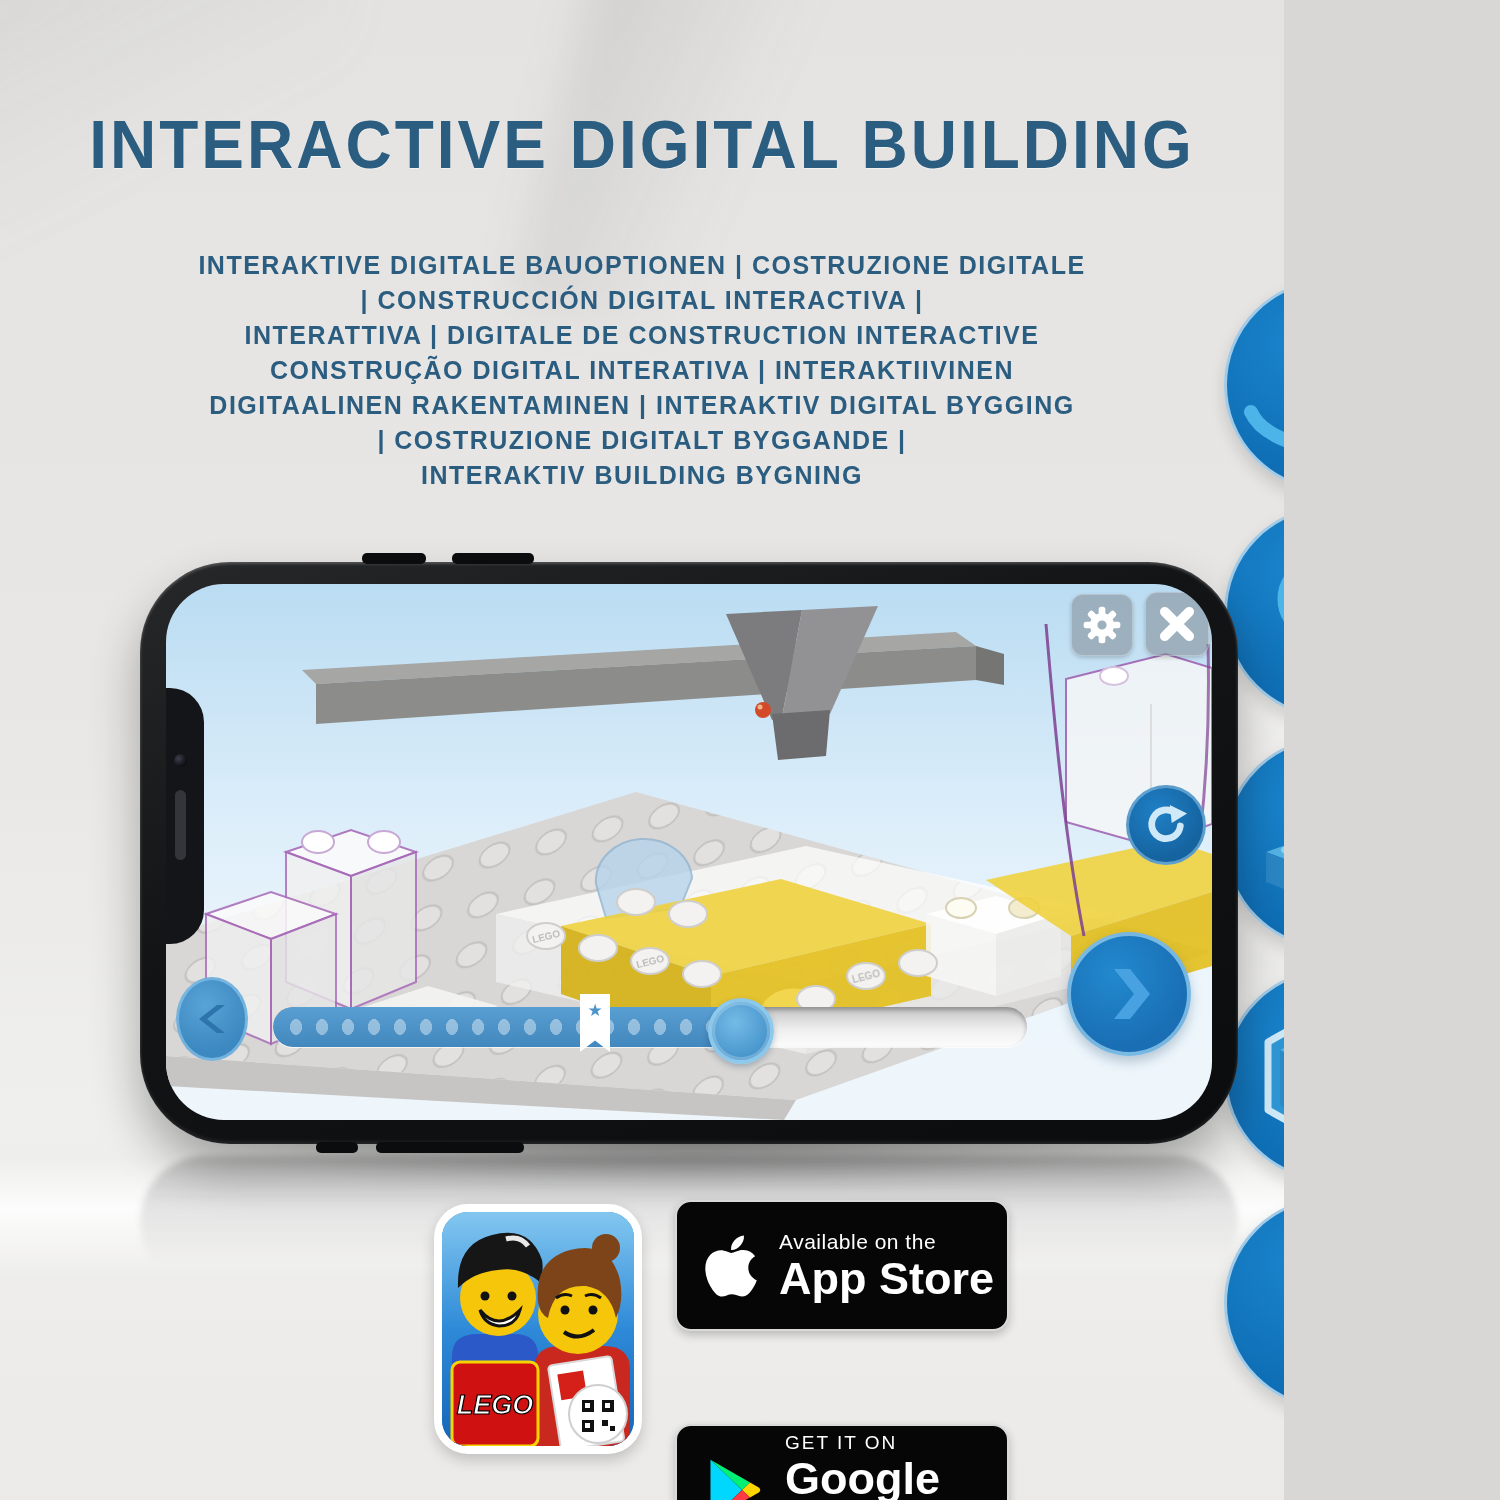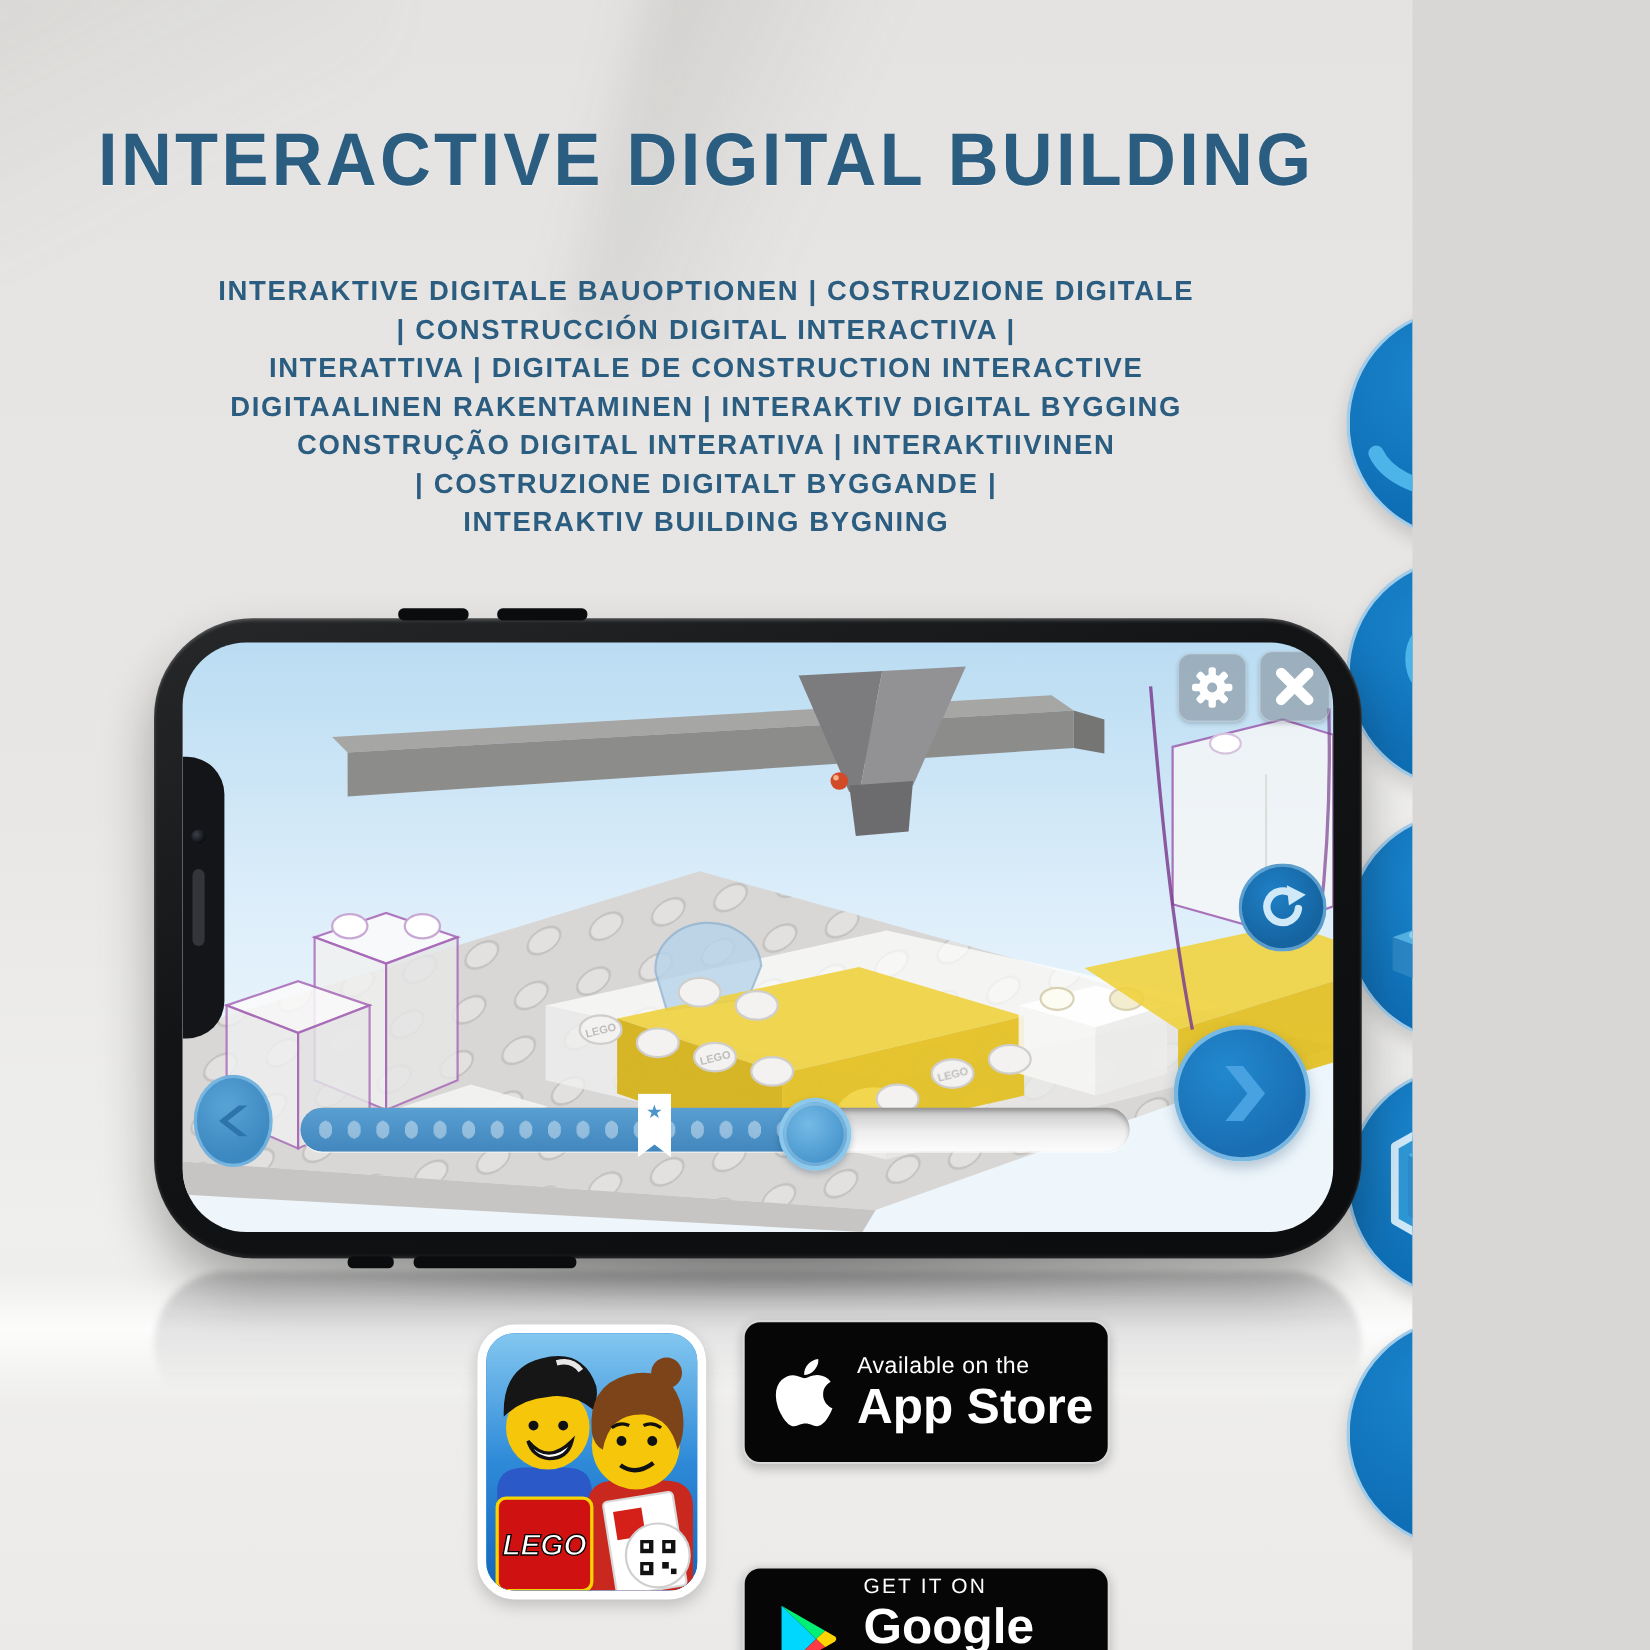--- a/index.html
+++ b/index.html
@@ -100,22 +100,22 @@
   <div class="streak streak-b"></div>
   <div class="streak streak-c"></div>
   <div class="sheen"></div>
 
   <div class="title">INTERACTIVE DIGITAL BUILDING</div>
 
   <div class="subtitle">
     <div>INTERAKTIVE DIGITALE BAUOPTIONEN | COSTRUZIONE DIGITALE</div>
     <div>| CONSTRUCCIÓN DIGITAL INTERACTIVA |</div>
     <div>INTERATTIVA | DIGITALE DE CONSTRUCTION INTERACTIVE</div>
+    <div>CONSTRUÇÃO DIGITAL INTERATIVA | INTERAKTIIVINEN</div>
     <div>DIGITAALINEN RAKENTAMINEN | INTERAKTIV DIGITAL BYGGING</div>
-    <div>CONSTRUÇÃO DIGITAL INTERATIVA | INTERAKTIIVINEN</div>
     <div>| COSTRUZIONE DIGITALT BYGGANDE |</div>
     <div>INTERAKTIV BUILDING BYGNING</div>
   </div>
 
   <div class="fc" style="top:279px">
     <svg style="left:16px;top:118px" width="176" height="66" viewBox="0 0 176 66">
       <path d="M8,12 C26,52 118,60 146,30" stroke="#4cb4e8" stroke-width="14" fill="none" stroke-linecap="round"></path>
       <polygon points="136,10 172,28 134,50" fill="#4cb4e8"></polygon>
     </svg>
   </div>

